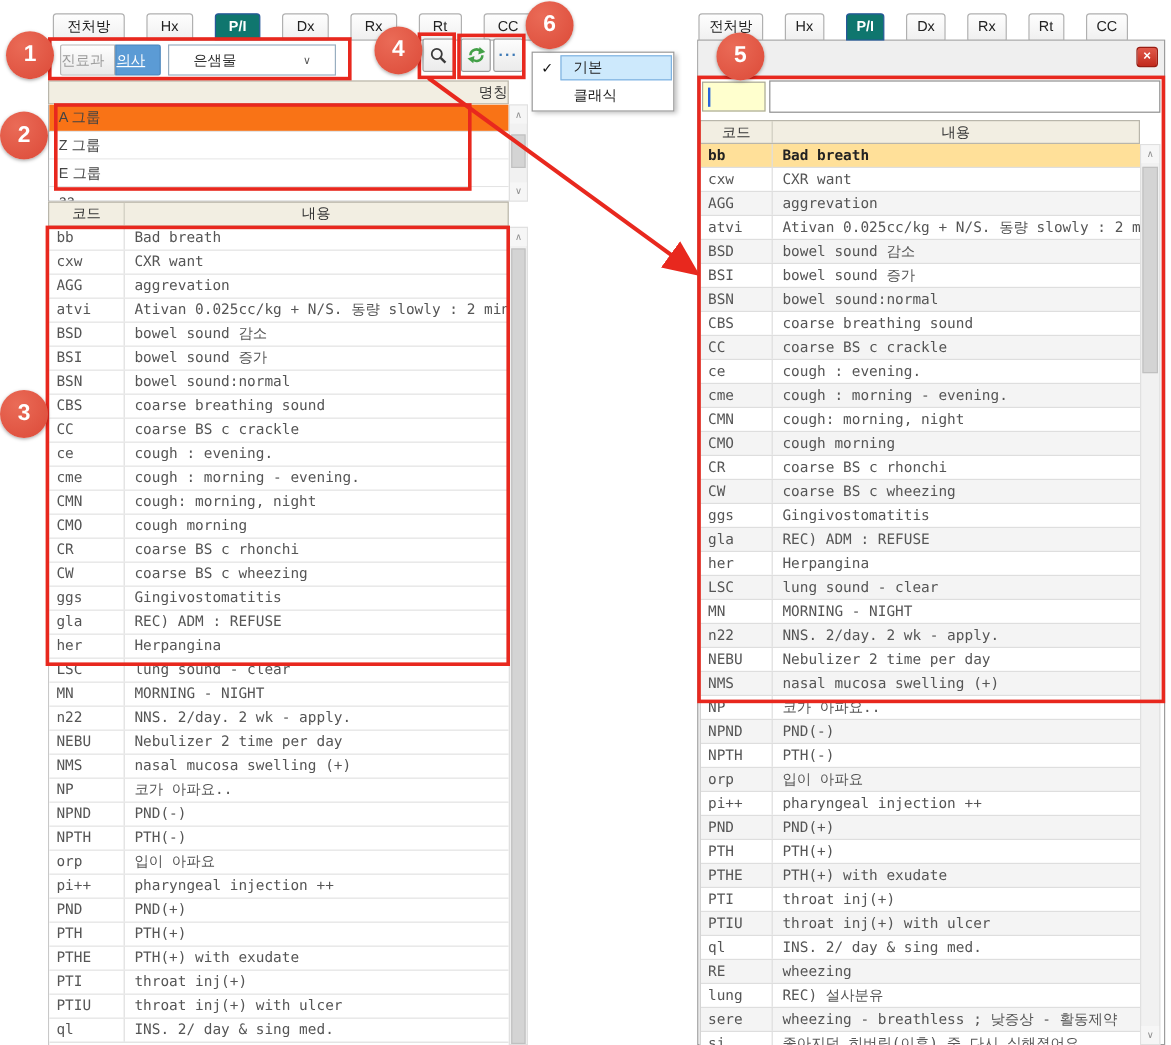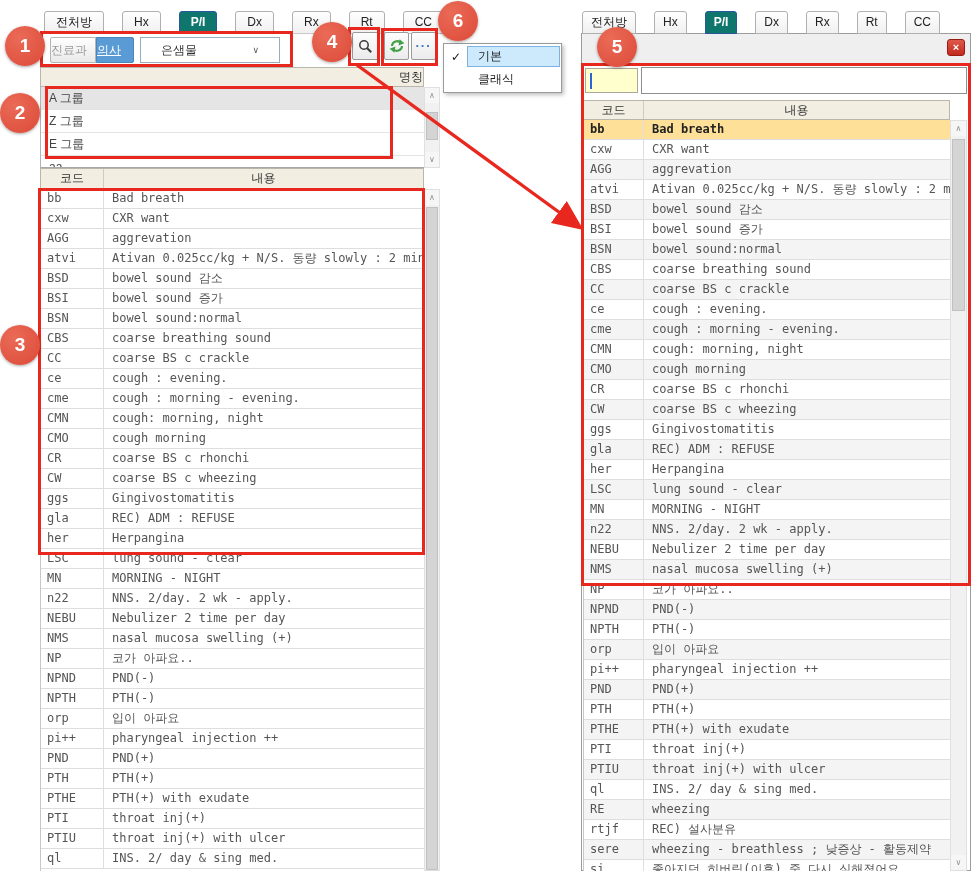--- a/index.html
+++ b/index.html
@@ -45,21 +45,21 @@
   .mitem.checked .lbl { background:#cde9fc; border:1px solid #7fb2e0; }
 
   
   .grp-header { position:absolute; left:40px; top:67px; width:384px; height:20px;
     background:#f2eee2; border:1px solid #b9b6ab; text-align:right; font-size:12px;
     line-height:18px; color:#333; }
   .grp-list { position:absolute; left:40px; top:87px; width:384px; height:81px; background:#fff;
     border-left:1px solid #b4b4b4; border-bottom:1px solid #a8a8a8; overflow:hidden; }
   .grow { height:23px; line-height:22px; padding-left:8px; font-size:12px; color:#444;
     border-bottom:1px solid #e4e4e4; background:#fff; }
-  .grow.selected { background:#e5e5e5; }
+  .grow.selected { background:#f97316; }
 
   
   .tblh { position:absolute; display:flex; background:#f2eee2; border:1px solid #b9b6ab;
     font-size:12px; color:#333; }
   .tblh span { line-height:18px; text-align:center; }
   .ltblh { left:40px; top:168px; width:384px; height:21px; }
   .ltblh .hcode { width:63px; border-right:1px solid #cfccc0; }
   .rtblh { left:583px; top:100px; width:367px; height:20px; }
   .rtblh .hcode { width:60px; border-right:1px solid #cfccc0; }
   .tblh .htext { flex:1; }
@@ -570,21 +570,21 @@
         <span class="code">ql</span>
         <span class="txt">INS. 2/ day &amp; sing med.</span>
       </div>
 
       <div class="trow">
         <span class="code">RE</span>
         <span class="txt">wheezing</span>
       </div>
 
       <div class="trow">
-        <span class="code">rtjf</span>
+        <span class="code">lung</span>
         <span class="txt">REC) 설사분유</span>
       </div>
 
       <div class="trow">
         <span class="code">sere</span>
         <span class="txt">wheezing - breathless ; 낮증상 - 활동제약</span>
       </div>
 
       <div class="trow partial">
         <span class="code">si</span>

